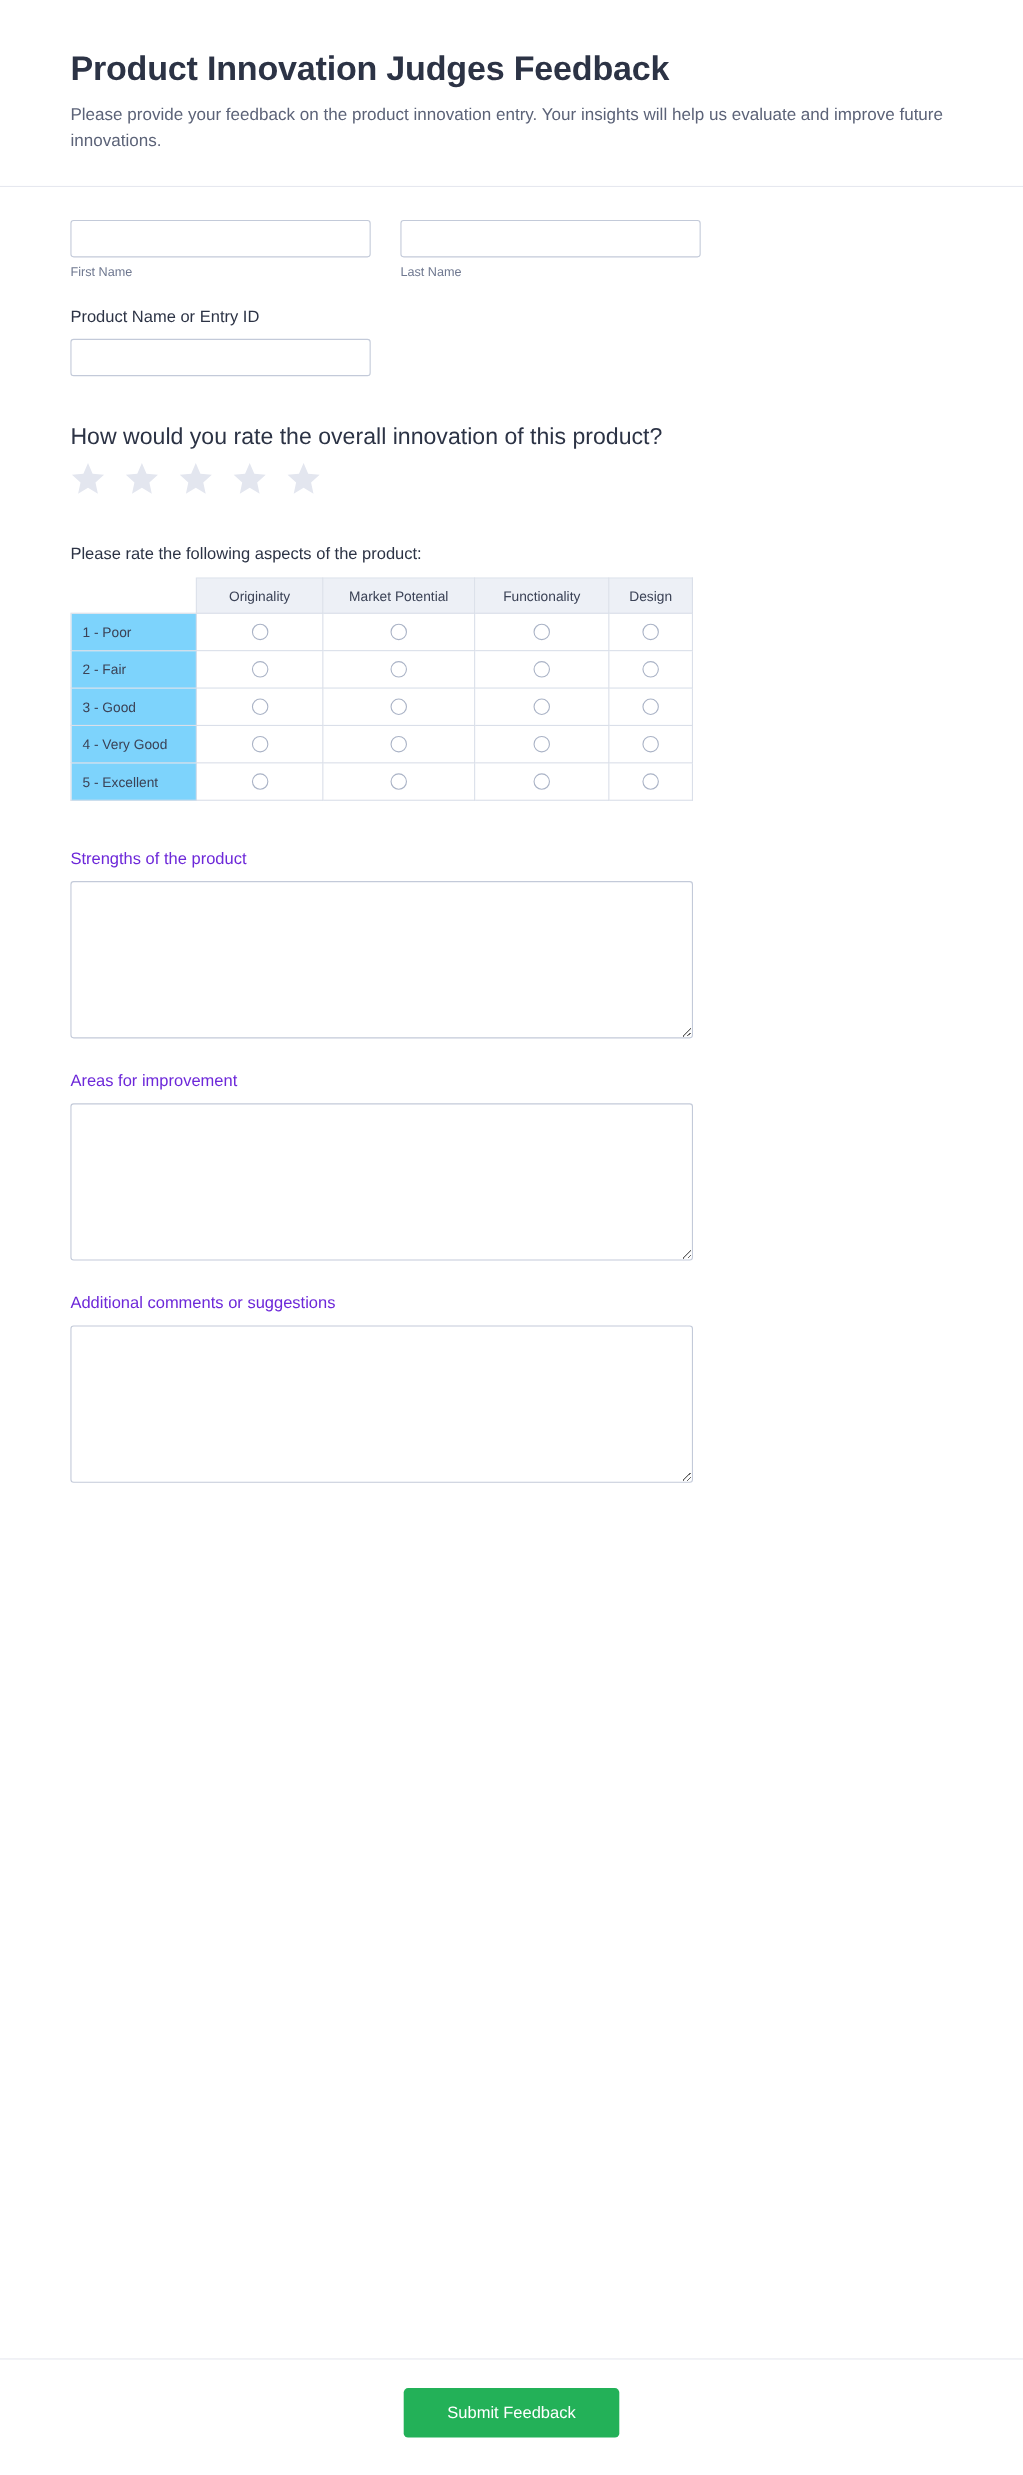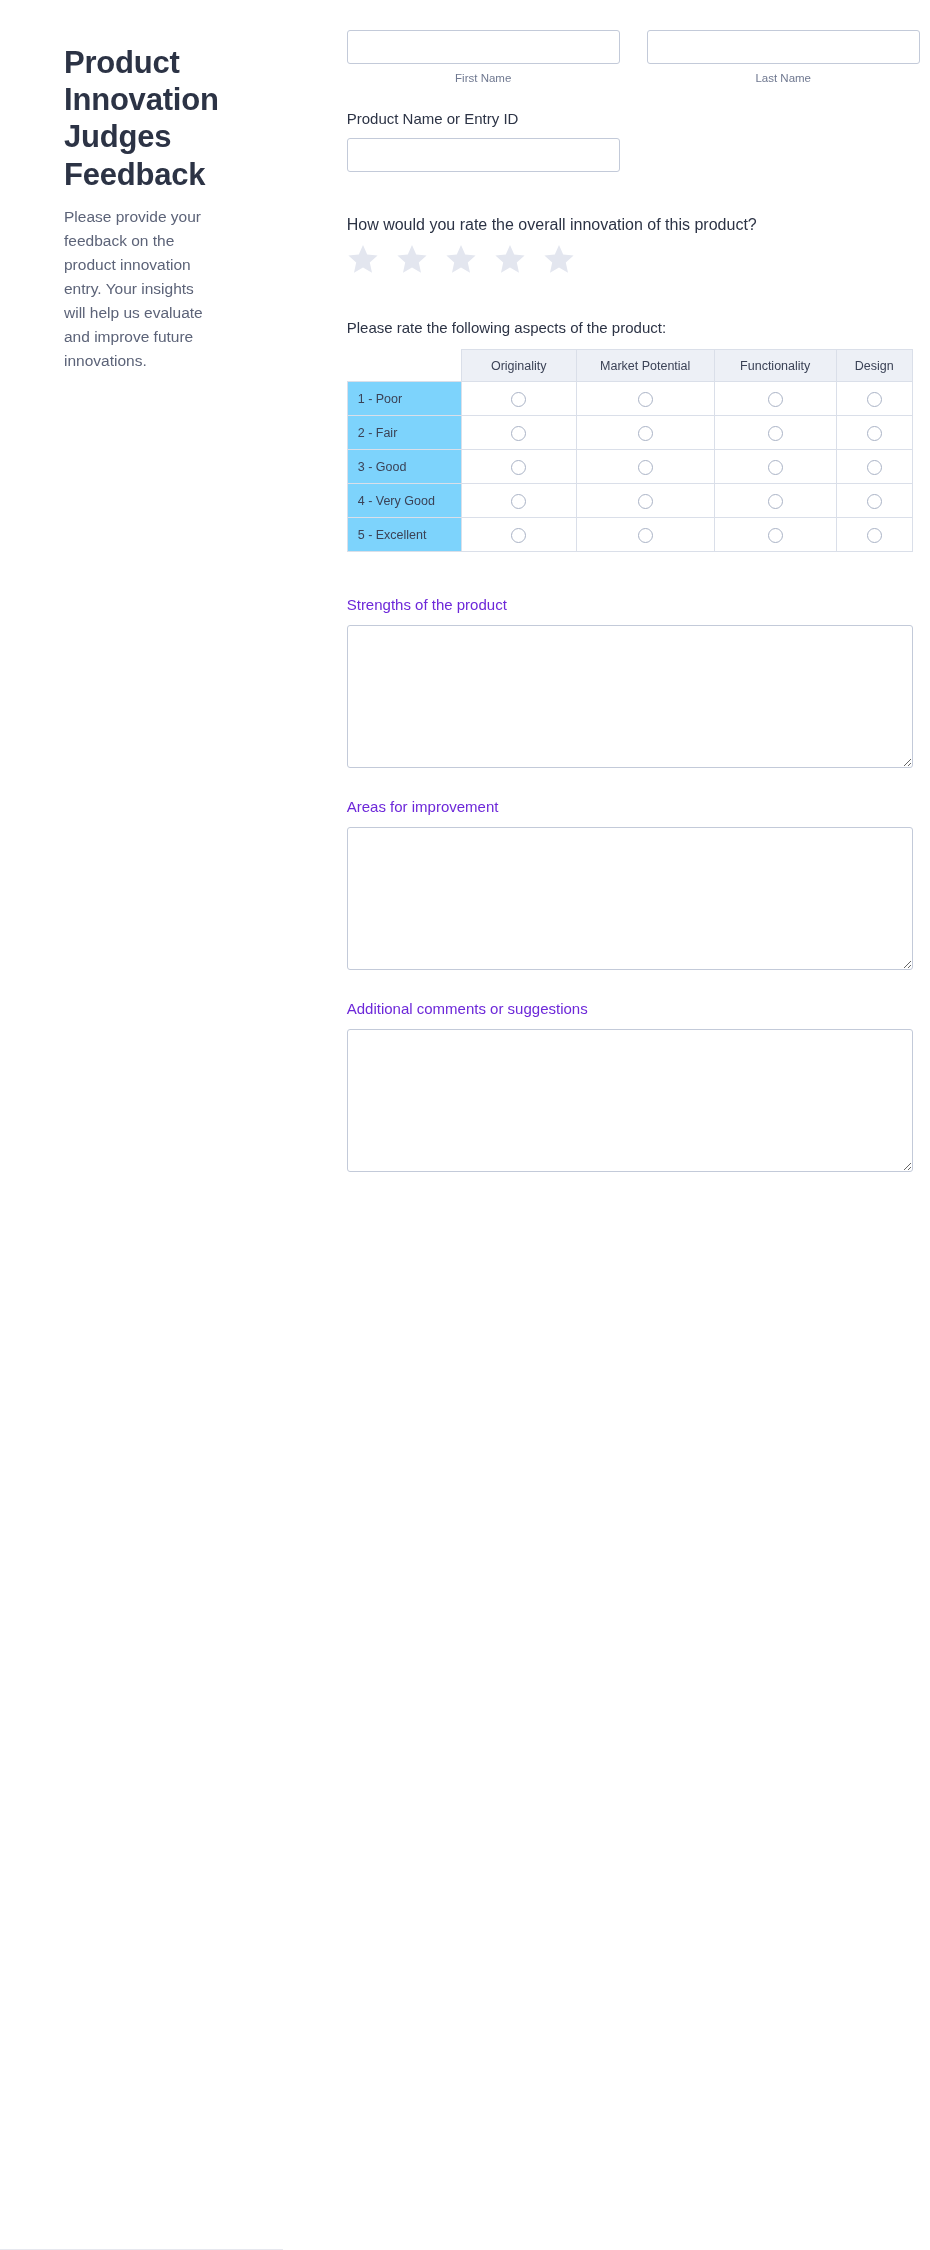--- a/index.html
+++ b/index.html
@@ -14,20 +14,21 @@
     font-family: "Liberation Sans", sans-serif;
     color: #2c3345;
     -webkit-font-smoothing: antialiased;
   }
   .page {
     width: 930px;
     min-height: 2250px;
     background: #ffffff;
     position: relative;
     display: flex;
+    flex-direction: column;
   }
   
   .form-header {
     padding: 44px 64px 28px 64px;
     border-bottom: 1px solid #e6e8ef;
     background: #ffffff;
   }
   .form-title {
     font-size: 31px;
     line-height: 1.2;
@@ -77,21 +78,20 @@
     padding: 4px 8px;
     font-size: 14px;
     font-family: "Liberation Sans", sans-serif;
     color: #2c3345;
     outline: none;
   }
   .sub-label {
     font-size: 11.5px;
     color: #6f7890;
     margin-top: 8px;
-    text-align: center;
   }
   
   .stars-row {
     display: flex;
     gap: 17px;
     margin-top: 9px;
     margin-left: 0px;
   }
   .star {
     width: 32px;
@@ -184,21 +184,21 @@
     color: #ffffff;
     border: none;
     border-radius: 4px;
     font-size: 15px;
     font-family: "Liberation Sans", sans-serif;
     padding: 14px 40px;
     cursor: pointer;
     min-width: 156px;
   }
   .rating-q-label {
-    font-size: 16px;
+    font-size: 21px;
     color: #2c3345;
     margin-bottom: 4px;
     display: block;
   }
   .matrix-q-label {
     font-size: 15px;
     color: #2c3345;
     display: block;
     margin-bottom: 0;
   }

